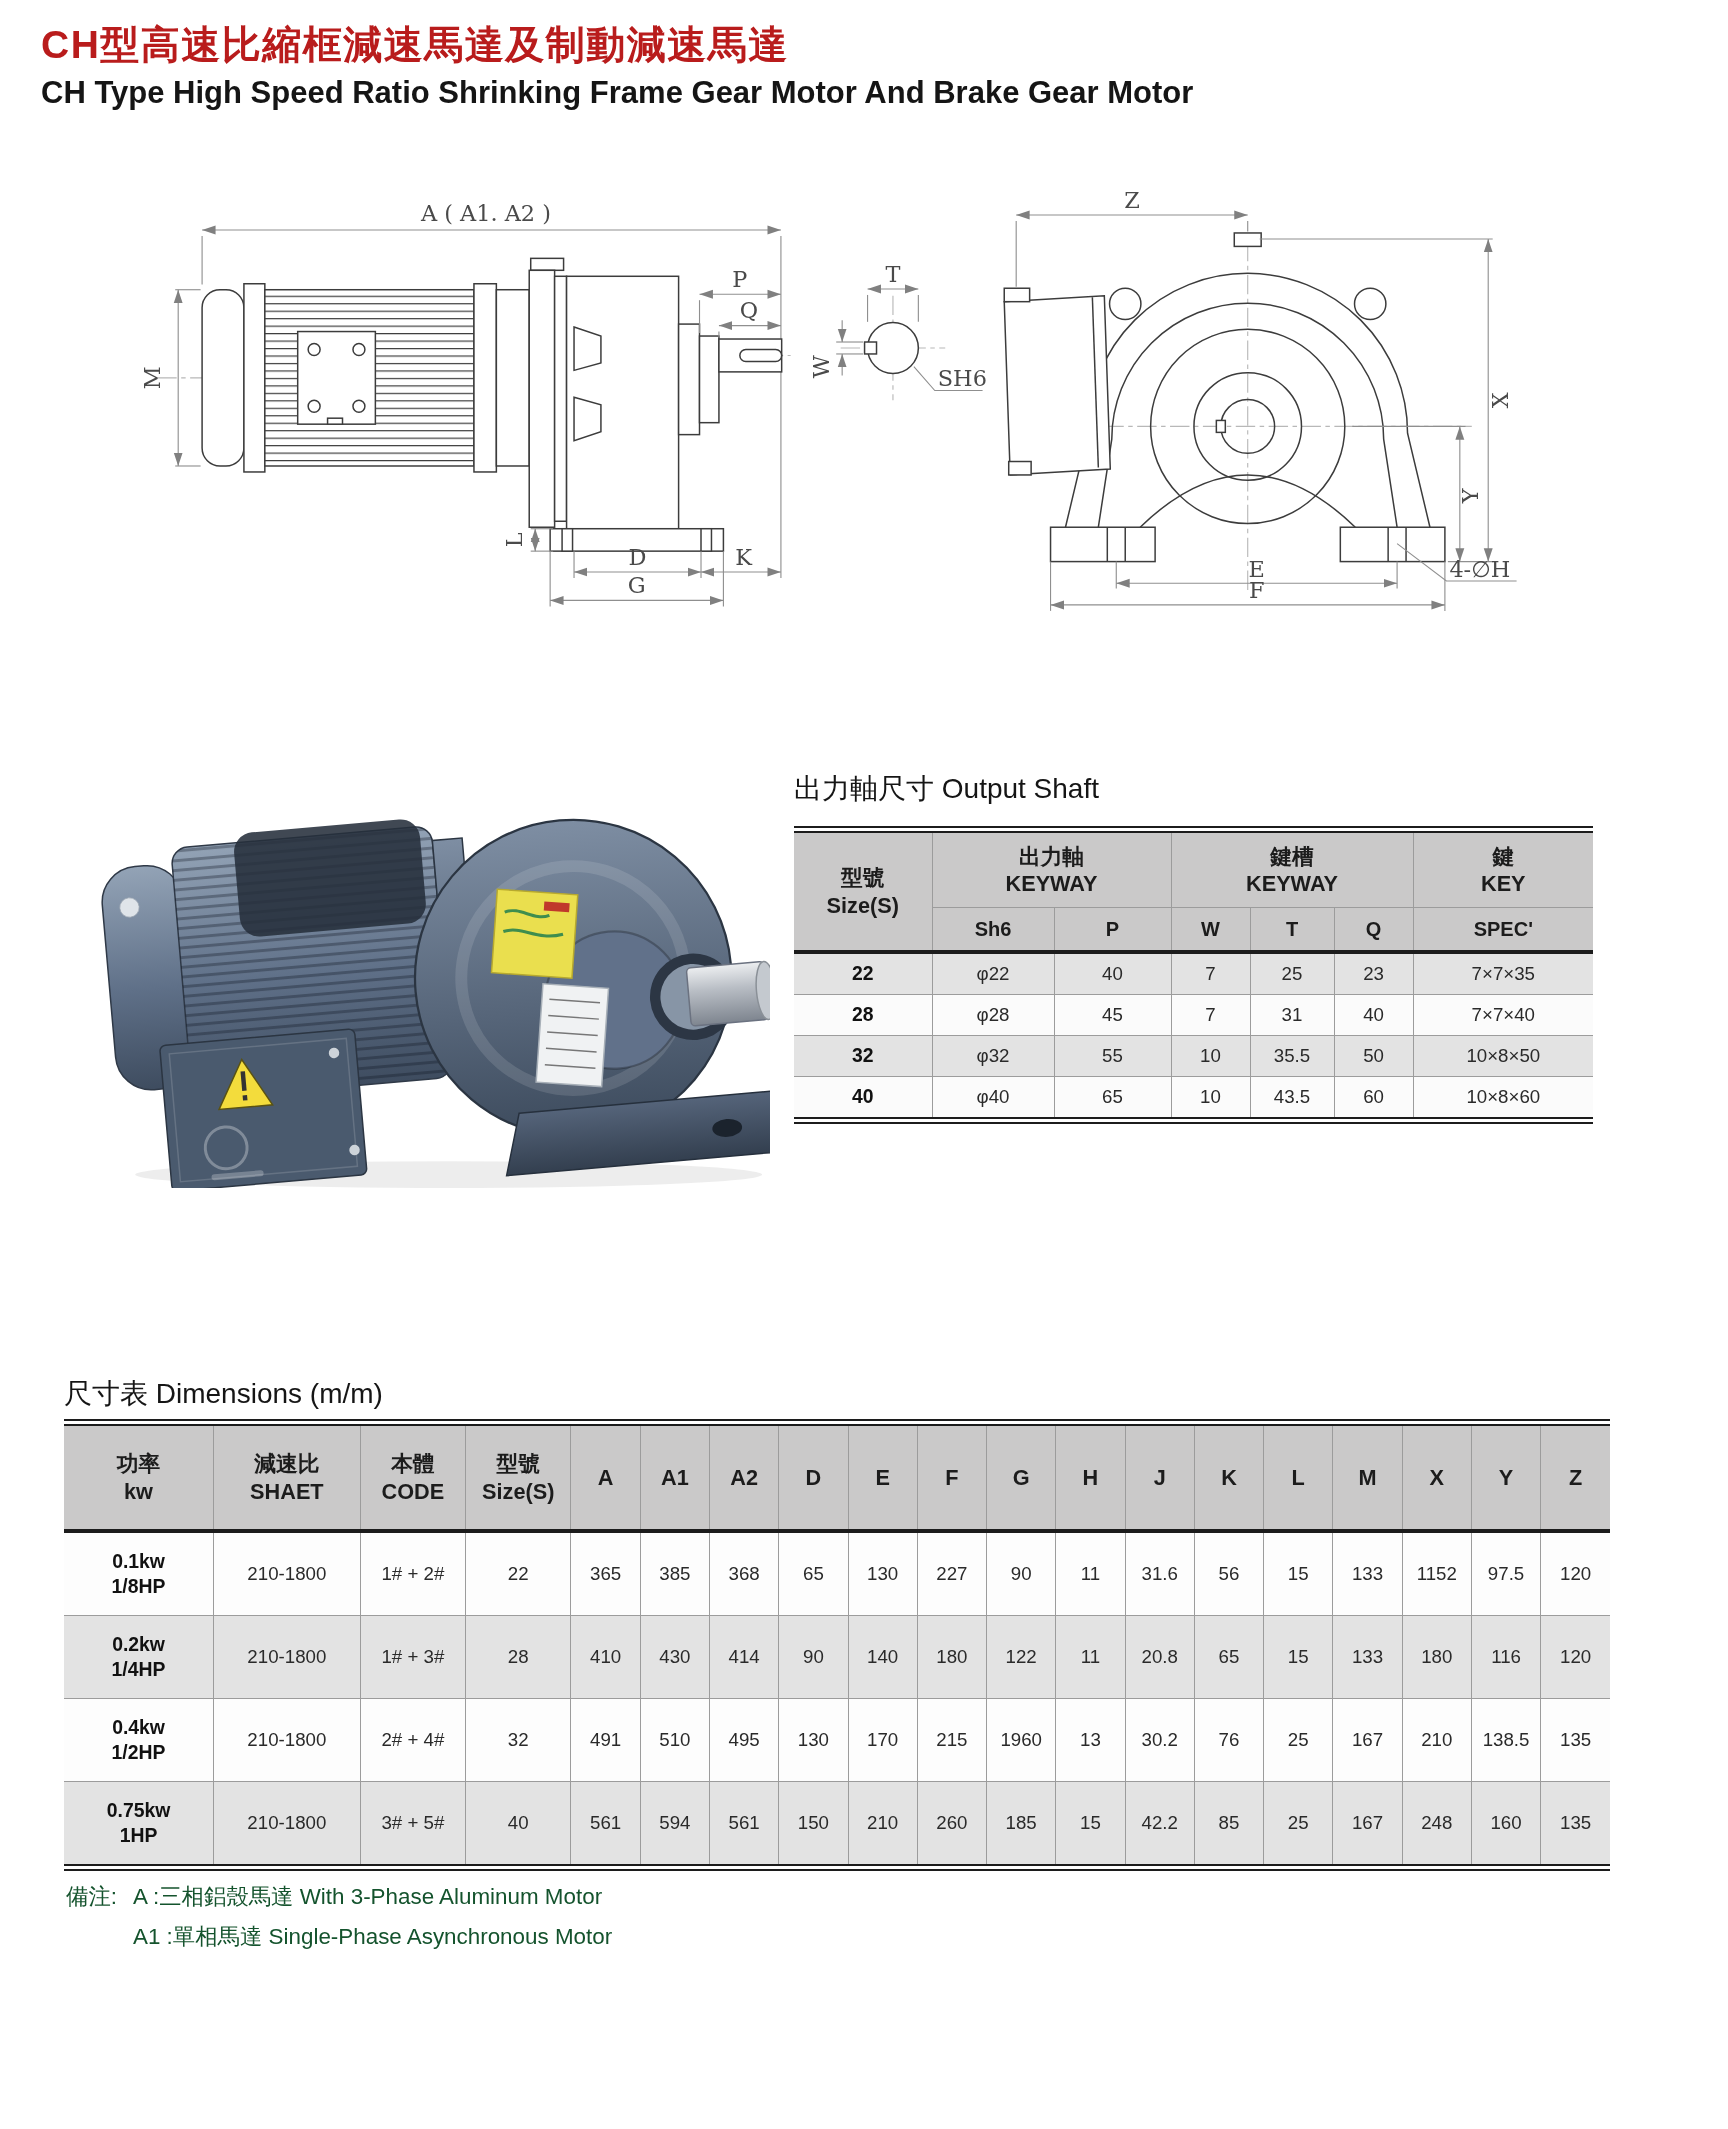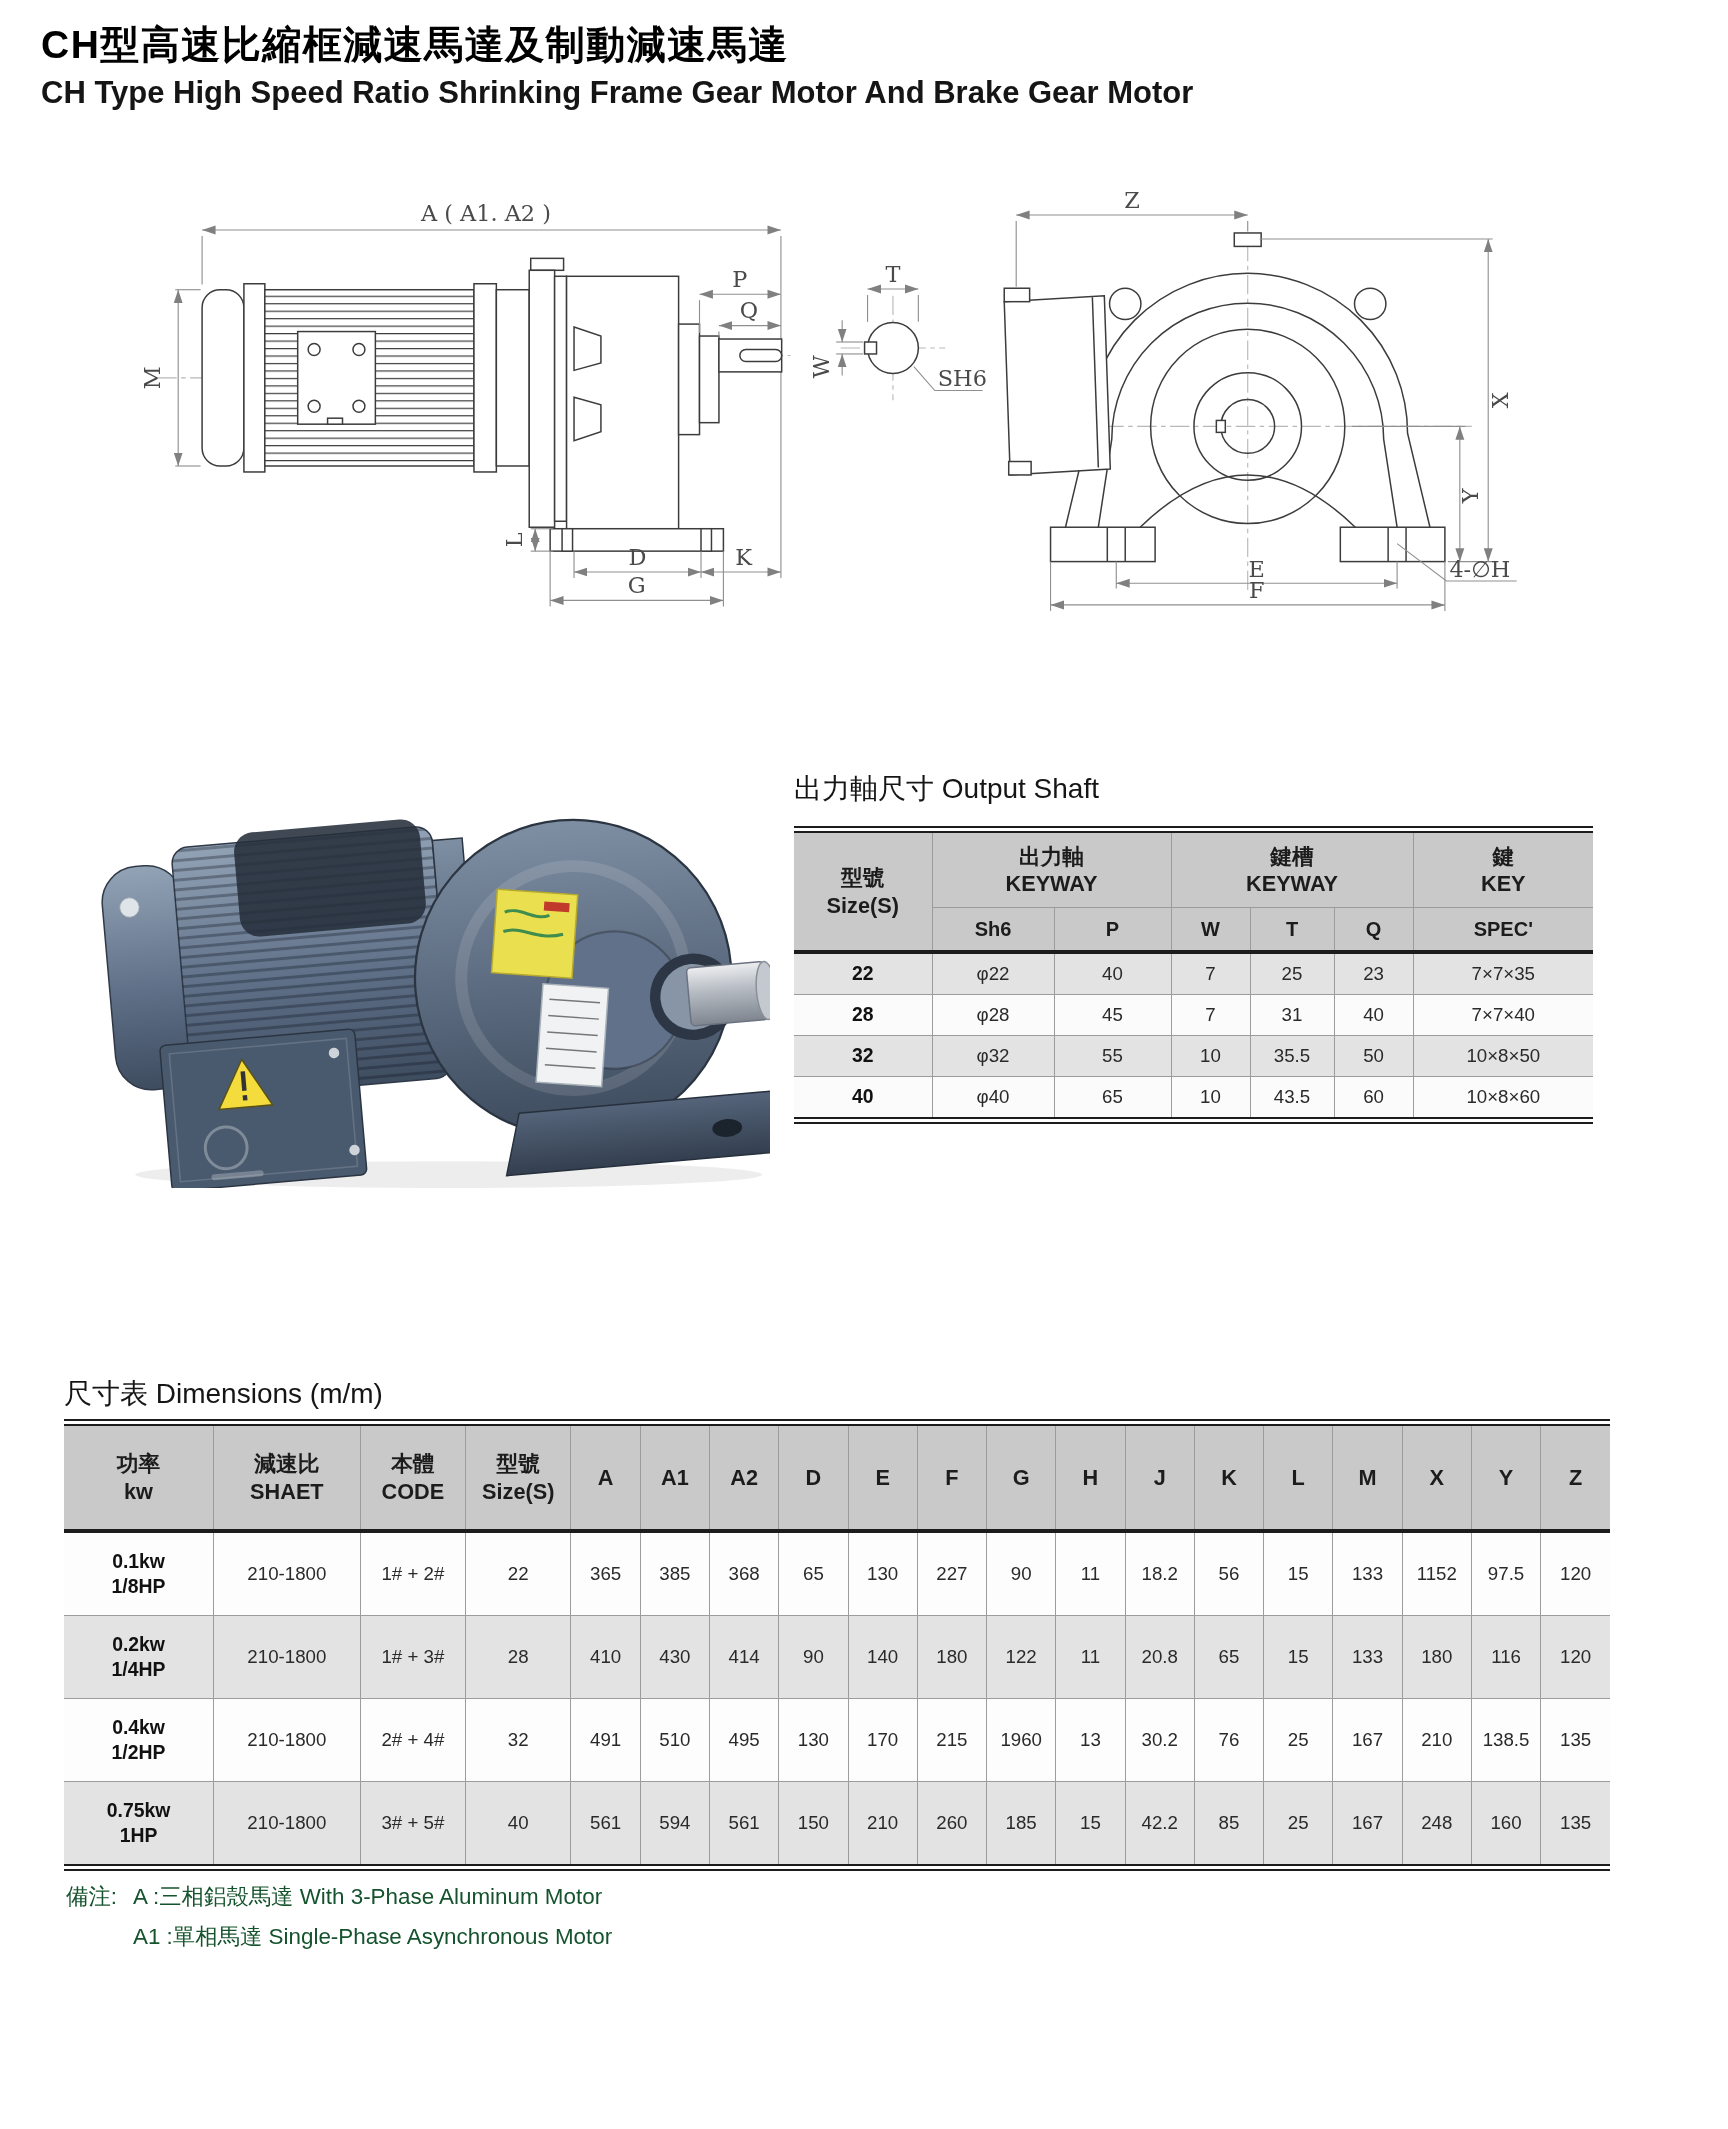--- a/index.html
+++ b/index.html
@@ -1,19 +1,19 @@
 <!DOCTYPE html>
 <html style="font-size:12px"><head>
 <meta charset="utf-8">
 <style>
   html,body{margin:0;padding:0;background:#fff;}
   #page{position:relative;width:1729px;height:2129px;background:#ffffff;overflow:hidden;
         font-family:"Liberation Sans",sans-serif;color:#1c1c1c;}
   .abs{position:absolute;}
-  .title-zh{left:41px;top:18px;font-size:39px;font-weight:bold;letter-spacing:1.5px;color:#000000;}
+  .title-zh{left:41px;top:18px;font-size:39px;font-weight:bold;letter-spacing:1.5px;color:#b91c1c;}
   .title-en{left:41px;top:75px;font-size:31px;font-weight:bold;color:#151515;}
   .sec-heading{font-size:28px;font-weight:normal;color:#151515;}
   
   table{border-collapse:collapse;table-layout:fixed;
         border-top:7.5px double #1c1c1c;border-bottom:7.5px double #1c1c1c;}
   th,td{border:1.1px solid #9c9c9c;text-align:center;vertical-align:middle;
         padding:0;overflow:hidden;}
   th{background:#cac9c9;font-weight:bold;font-size:21.7px;white-space:pre-line;line-height:1.25;}
   td{font-size:18.7px;color:#2a2a2a;}
   td:first-child{font-weight:bold;font-size:19.4px;white-space:pre-line;line-height:1.3;color:#111;}
@@ -408,21 +408,21 @@
           <td>1# + 2#</td>
           <td>22</td>
           <td>365</td>
           <td>385</td>
           <td>368</td>
           <td>65</td>
           <td>130</td>
           <td>227</td>
           <td>90</td>
           <td>11</td>
-          <td>18.2</td>
+          <td>31.6</td>
           <td>56</td>
           <td>15</td>
           <td>133</td>
           <td>1152</td>
           <td>97.5</td>
           <td>120</td>
         </tr>
         <tr>
           <td>0.2kw
 1/4HP</td>

